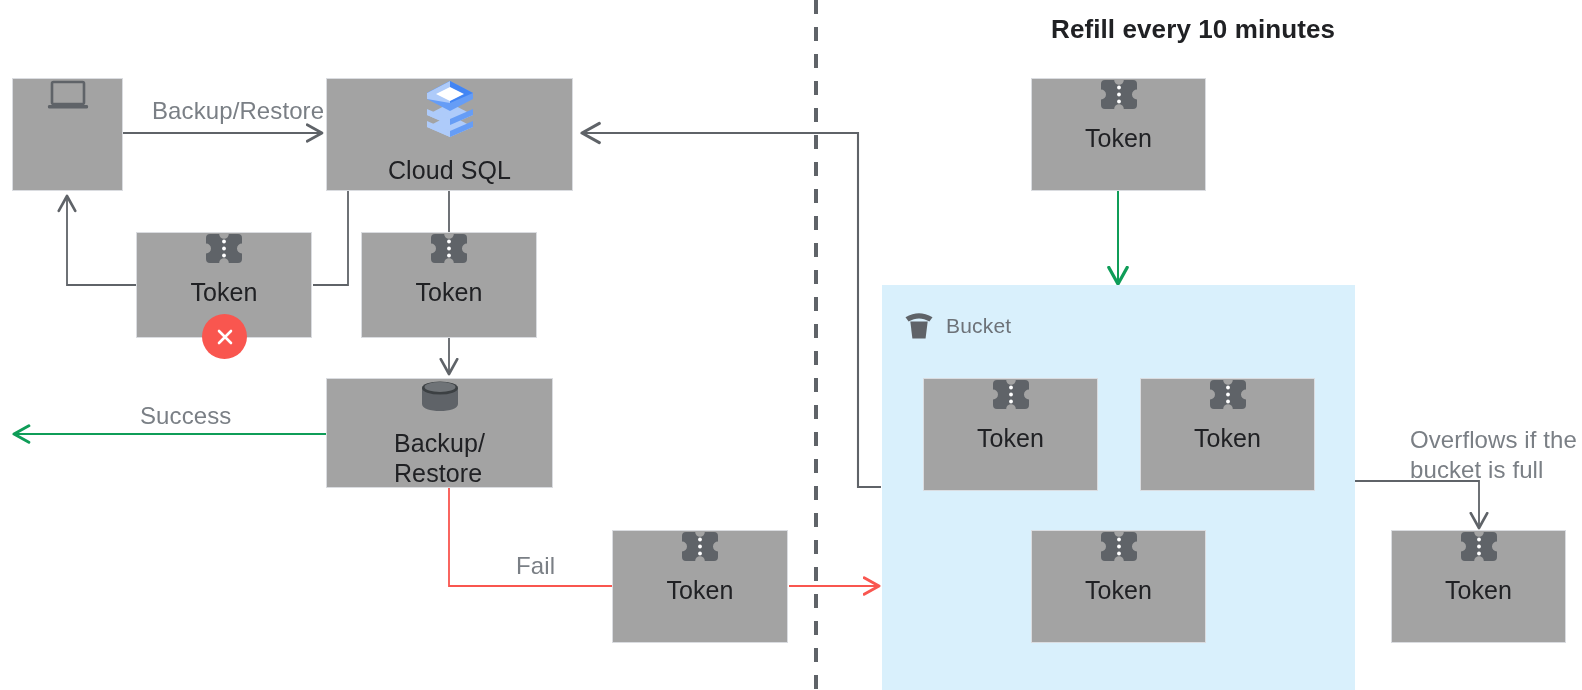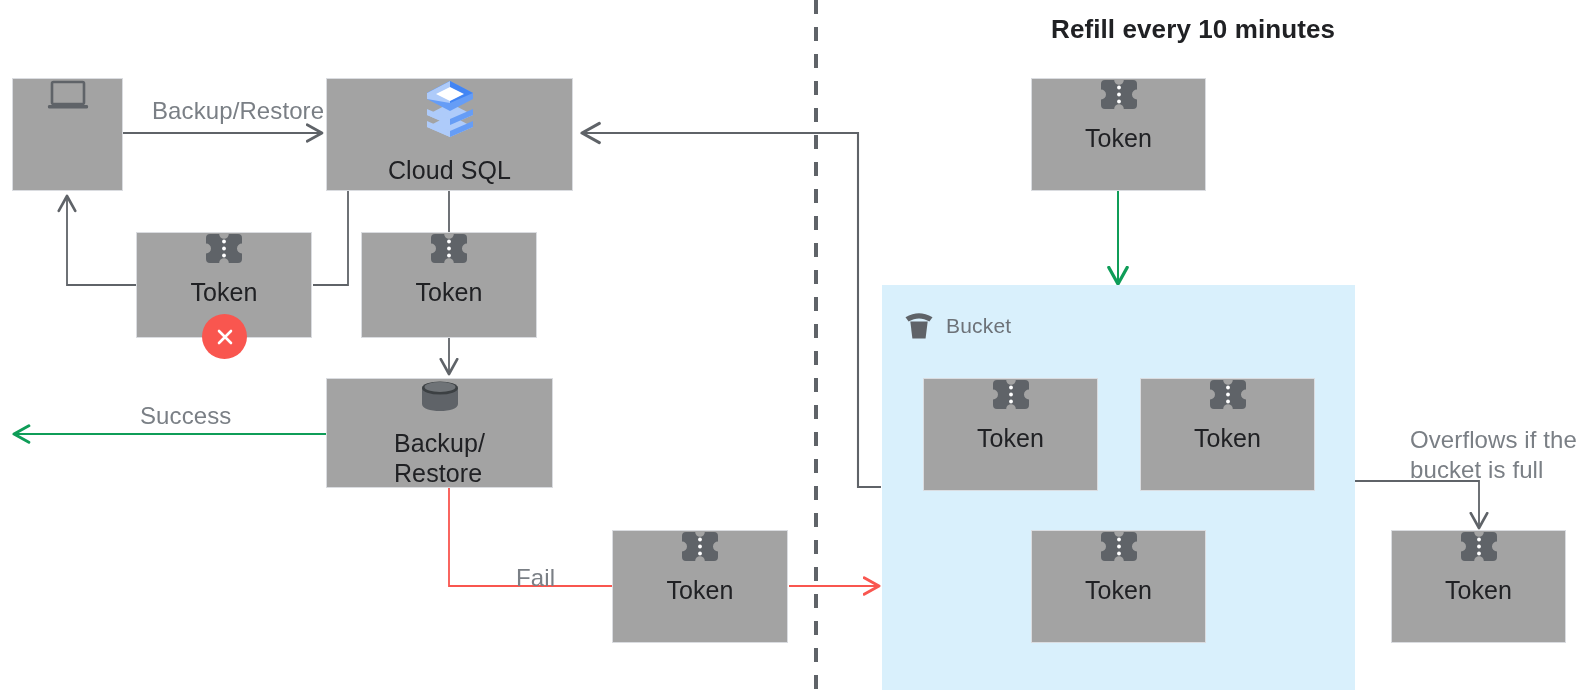--- a/index.html
+++ b/index.html
@@ -309,21 +309,21 @@
         <ellipse cx="21" cy="9" rx="18" ry="6.6" fill="#3c4043"></ellipse>
         <ellipse cx="21" cy="8" rx="15.5" ry="5" fill="#6f7377"></ellipse>
       </svg>
     </span>
     <span class="node-label two-line">Backup/
 Restore</span>
   </div>
 
   <div class="caption" style="left:140px; top:401px;">Success</div>
 
-  <div class="caption" style="left:516px; top:551px;margin-top:12px;">Fail</div>
+  <div class="caption" style="left:516px; top:551px;">Fail</div>
 
   <div class="node" style="left:612px; top:530px; width:176px; height:113px;">
     <span>
       <svg class="icon-token" viewBox="0 0 38 31" xmlns="http://www.w3.org/2000/svg">
         <path d="M5 1 H14.2 a4.6 4.6 0 0 0 9.6 0 H33 a4 4 0 0 1 4 4 v5.5
                  a4.8 4.8 0 0 0 0 10 V26 a4 4 0 0 1 -4 4 H23.8 a4.6 4.6 0 0 0 -9.6 0 H5
                  a4 4 0 0 1 -4 -4 v-5.5 a4.8 4.8 0 0 0 0 -10 V5 a4 4 0 0 1 4 -4 Z" fill="#5f6368"></path>
         <circle cx="19" cy="8.5" r="1.9" fill="#ffffff"></circle>
         <circle cx="19" cy="15.5" r="1.9" fill="#ffffff"></circle>
         <circle cx="19" cy="22.5" r="1.9" fill="#ffffff"></circle>

